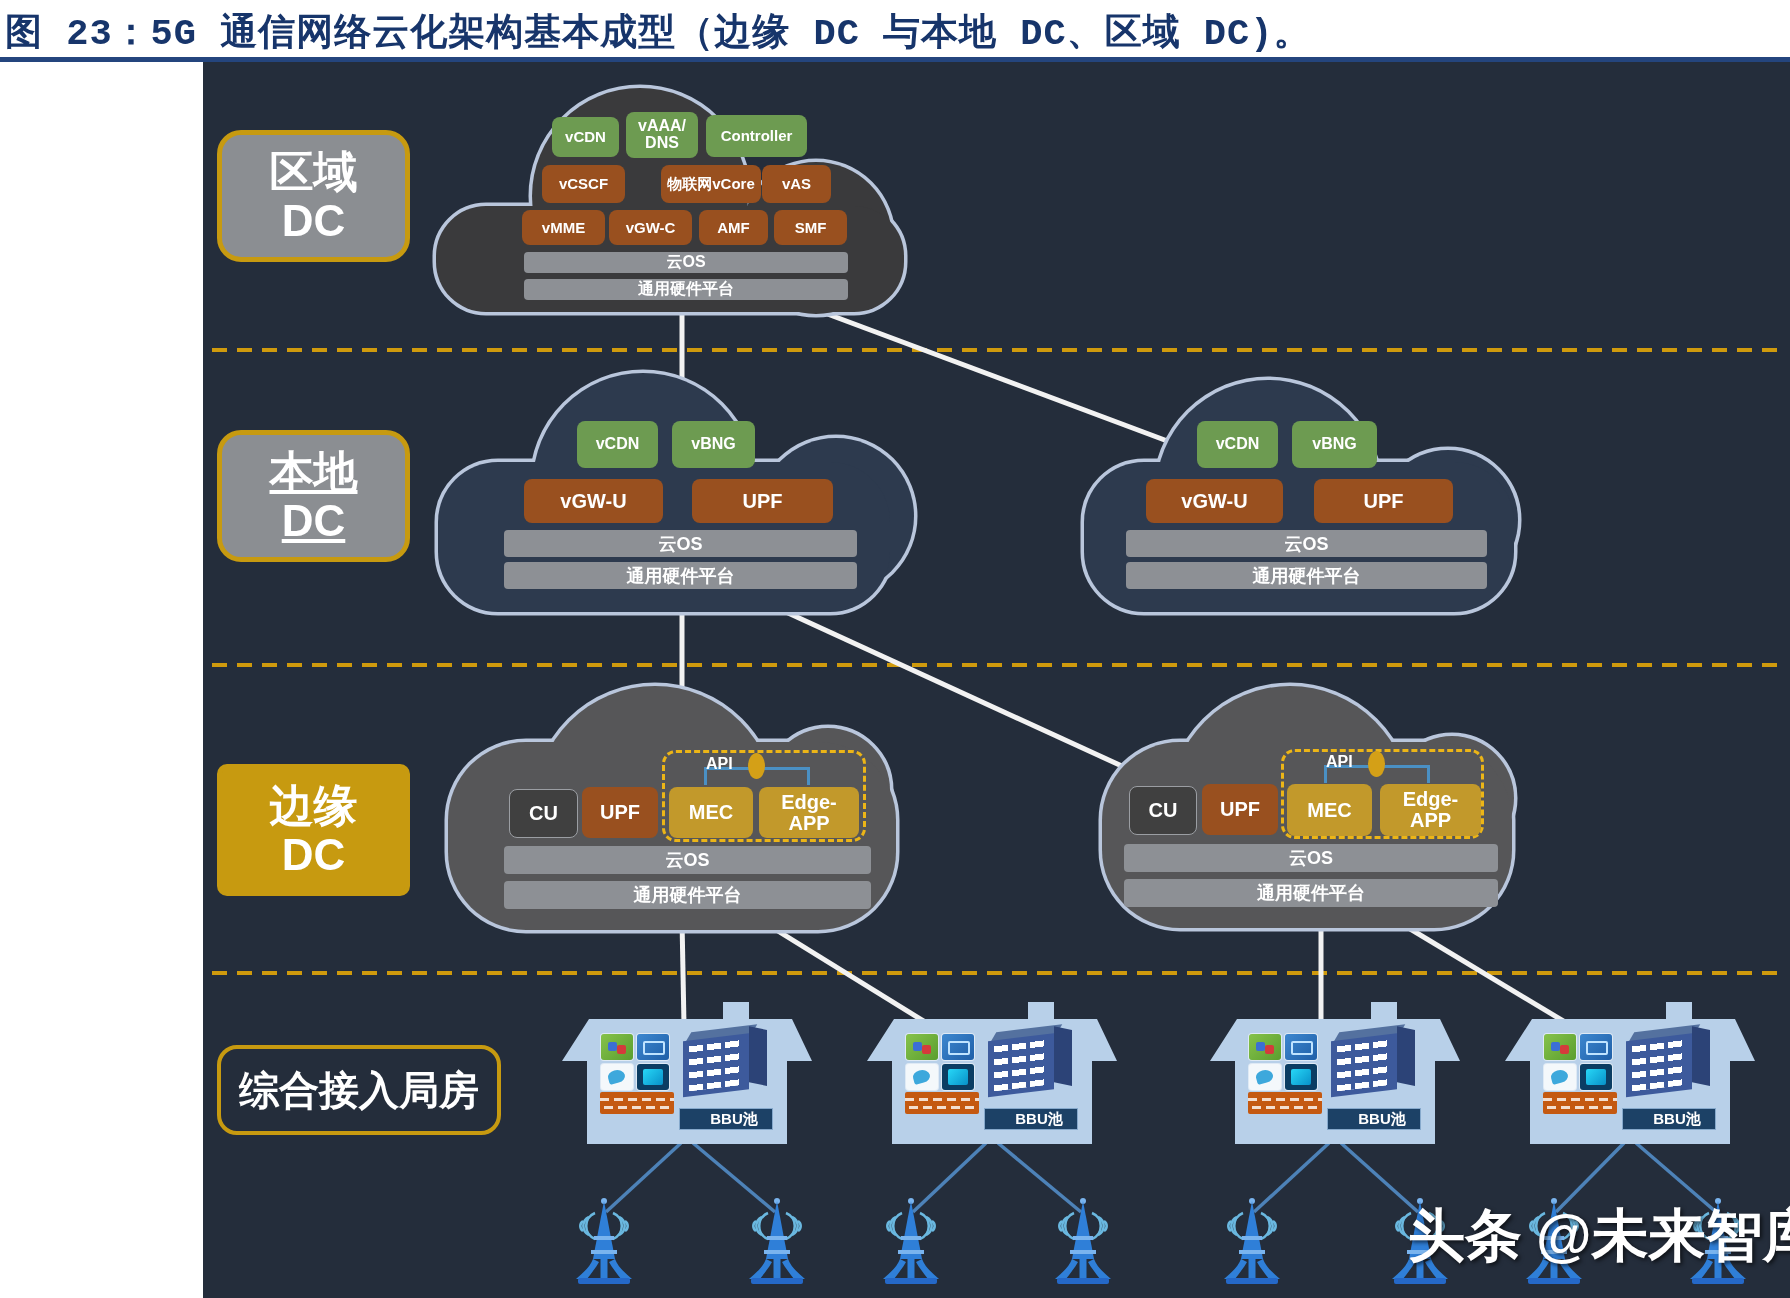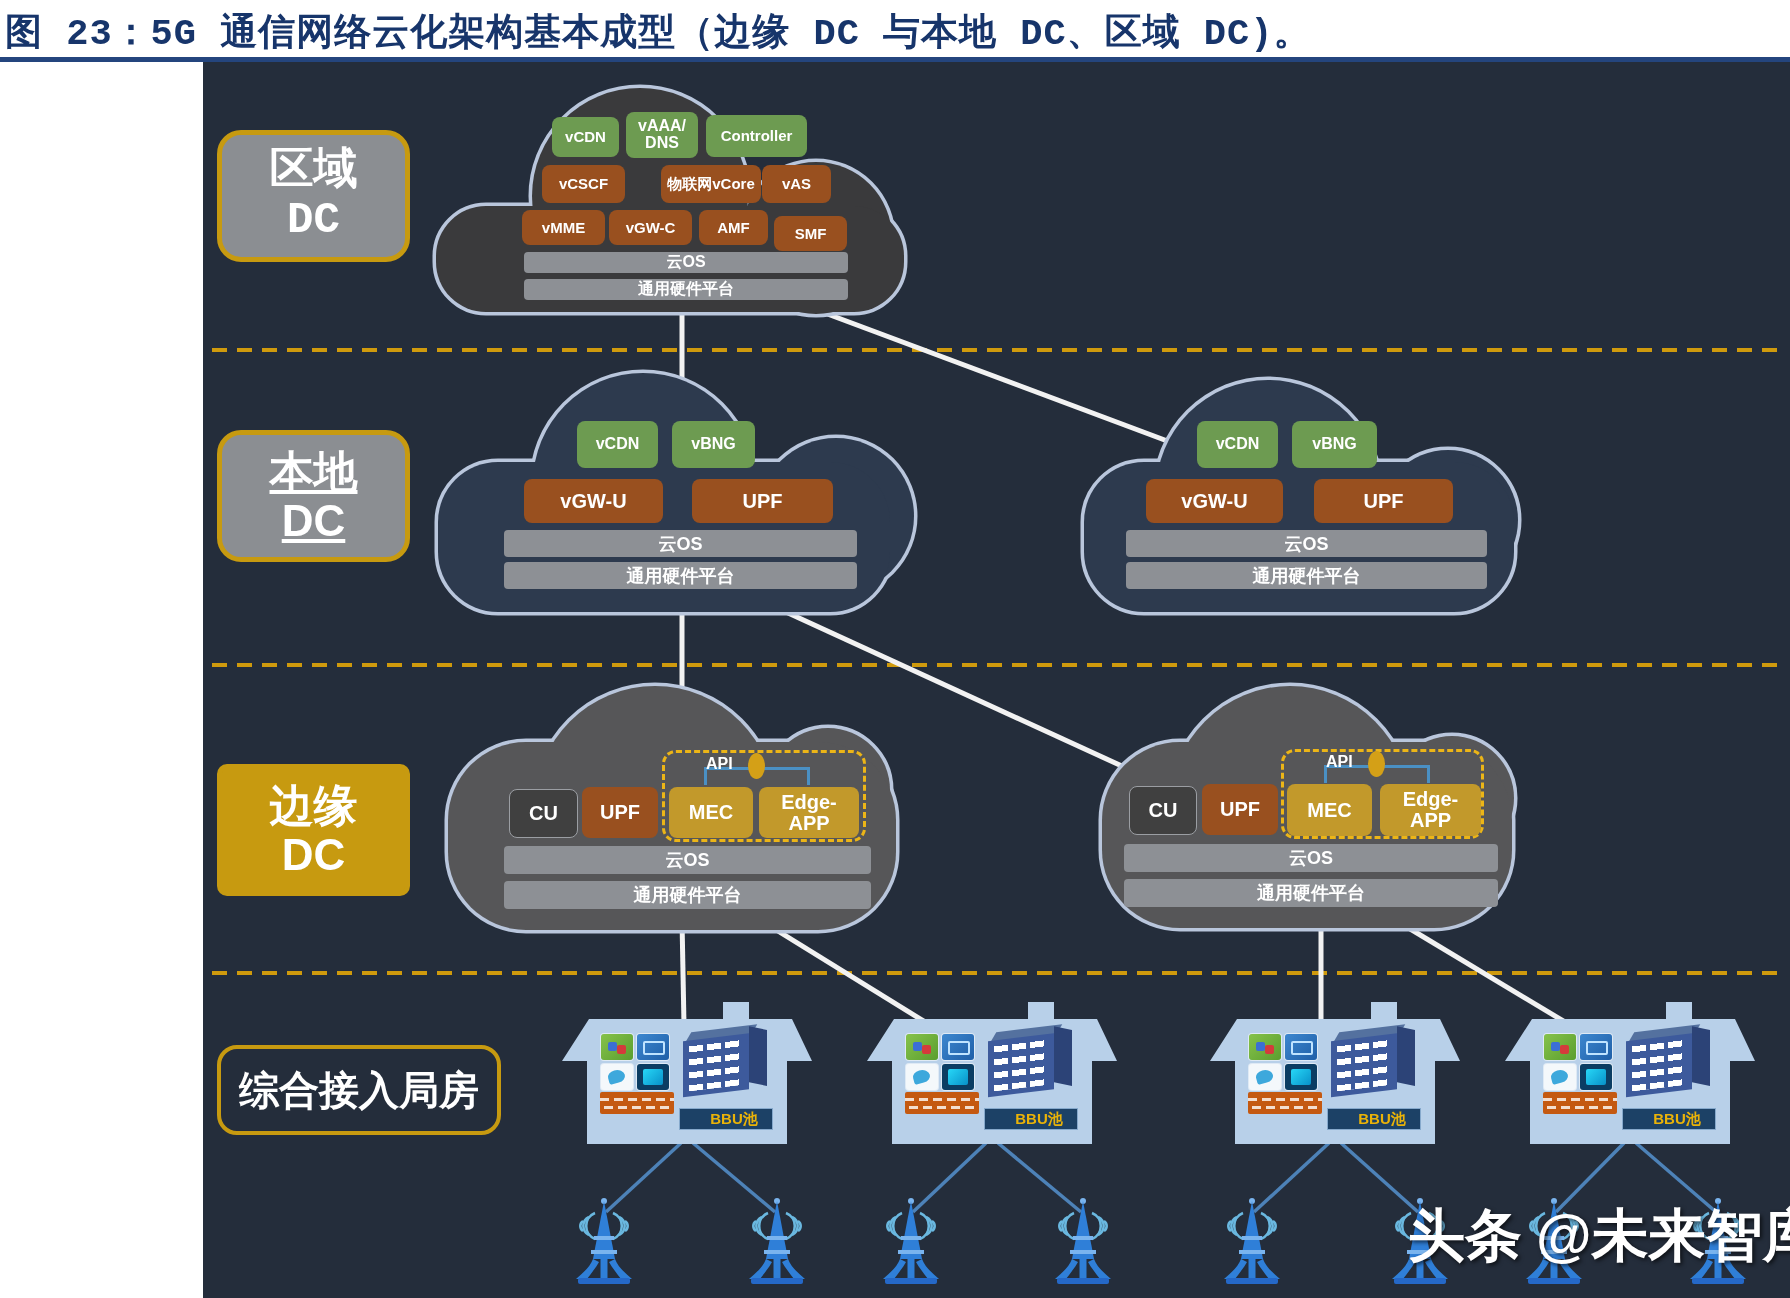--- a/index.html
+++ b/index.html
@@ -63,21 +63,21 @@
      background-size:100% 3px,100% 3px;background-position:0 6px,4px 14px;background-repeat:no-repeat;}
   .server{position:absolute;left:96px;top:28px;width:86px;height:68px;transform:skewY(-7deg);}
   .srv-face{position:absolute;left:0;top:8px;width:66px;height:56px;background:#3d5a9c;
      background-image:
        repeating-linear-gradient(90deg, rgba(61,90,156,0) 0 14px, #3d5a9c 14px 18px),
        repeating-linear-gradient(0deg, #ffffff 0 6px, rgba(255,255,255,0) 6px 13px);
      background-size:54px 46px,54px 46px;background-position:6px 5px;background-repeat:no-repeat;}
   .srv-side{position:absolute;left:66px;top:4px;width:18px;height:56px;background:#2c4377;transform:skewY(18deg);}
   .srv-top{position:absolute;left:2px;top:0;width:66px;height:10px;background:#54719f;transform:skewX(-32deg);transform-origin:bottom left;}
   .bbu{position:absolute;left:92px;top:108px;width:94px;height:22px;background:#1c4166;border:1px solid #86a9cc;
-     color:#eab308;font-weight:bold;font-size:15px;display:flex;align-items:center;justify-content:center;box-sizing:border-box;padding-left:16px;}
+     color:#ffffff;font-weight:bold;font-size:15px;display:flex;align-items:center;justify-content:center;box-sizing:border-box;padding-left:16px;}
 
   
   .watermark{left:1408px;top:1198px;display:flex;gap:14px;align-items:baseline;color:#fff;
      text-shadow:2px 2px 4px rgba(0,0,0,.65);white-space:nowrap;}
   .wm-brand{font-size:57px;font-weight:900;}
   .wm-acct{font-size:57px;font-weight:bold;}
 
   
   .lnk{stroke:#f2f2f2;stroke-width:5;fill:none;}
   .vline{stroke:#4d82b8;stroke-width:3.5;fill:none;}
@@ -225,21 +225,21 @@
       <use href="#tower" x="1252" y="1253"></use>
       <use href="#tower" x="1420" y="1253"></use>
       <use href="#tower" x="1554" y="1253"></use>
       <use href="#tower" x="1718" y="1253"></use>
     </g>
   </svg>
 
   <div class="abs title">图 23：5G 通信网络云化架构基本成型（边缘 DC 与本地 DC、区域 DC)。</div>
   <div class="abs title-rule"></div>
 
-  <div class="abs tierlabel" style="left:217px;top:130px;width:193px;height:132px;font-family:Liberation Mono, monospace;">
+  <div class="abs tierlabel" style="left:217px;top:130px;width:193px;height:132px;">
     <span>区域</span>
     <span>DC</span>
   </div>
   <div class="abs tierlabel" style="left:217px;top:430px;width:193px;height:132px;text-decoration:underline;">
     <span>本地</span>
     <span>DC</span>
   </div>
   <div class="abs tierlabel tier-edge" style="left:217px;top:764px;width:193px;height:132px;">
     <span>边缘</span>
     <span>DC</span>
@@ -248,21 +248,21 @@
 
   <div class="abs node green f15" style="left:552px;top:117px;width:67px;height:40px;">vCDN</div>
   <div class="abs node green f14" style="left:626px;top:112px;width:72px;height:46px;">vAAA/ DNS</div>
   <div class="abs node green f15" style="left:706px;top:115px;width:101px;height:42px;">Controller</div>
   <div class="abs node orange f15" style="left:542px;top:165px;width:83px;height:38px;">vCSCF</div>
   <div class="abs node orange f15" style="left:661px;top:165px;width:100px;height:38px;">物联网vCore</div>
   <div class="abs node orange f15" style="left:762px;top:165px;width:69px;height:38px;">vAS</div>
   <div class="abs node orange f15" style="left:522px;top:210px;width:83px;height:35px;">vMME</div>
   <div class="abs node orange f15" style="left:609px;top:210px;width:83px;height:35px;">vGW-C</div>
   <div class="abs node orange f15" style="left:699px;top:210px;width:69px;height:35px;">AMF</div>
-  <div class="abs node orange f15" style="left:774px;top:216px;width:73px;height:35px;">SMF</div>
+  <div class="abs node orange f15" style="left:774px;top:210px;width:73px;height:35px;">SMF</div>
   <div class="abs graybar f16" style="left:524px;top:252px;width:324px;height:21px;">云OS</div>
   <div class="abs graybar f16" style="left:524px;top:279px;width:324px;height:21px;">通用硬件平台</div>
 
   <div class="abs node green f16" style="left:577px;top:421px;width:81px;height:47px;">vCDN</div>
   <div class="abs node green f16" style="left:672px;top:421px;width:83px;height:47px;">vBNG</div>
   <div class="abs node orange f20" style="left:524px;top:479px;width:139px;height:44px;">vGW-U</div>
   <div class="abs node orange f20" style="left:692px;top:479px;width:141px;height:44px;">UPF</div>
   <div class="abs graybar f18" style="left:504px;top:530px;width:353px;height:27px;">云OS</div>
   <div class="abs graybar f18" style="left:504px;top:562px;width:353px;height:27px;">通用硬件平台</div>
 

